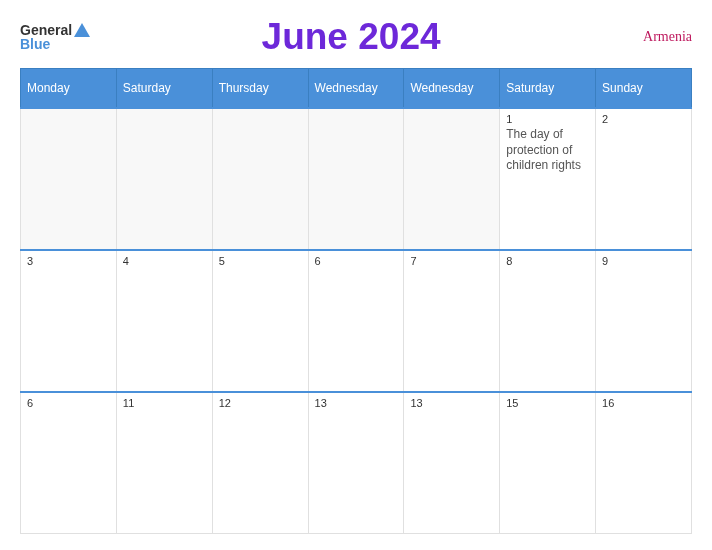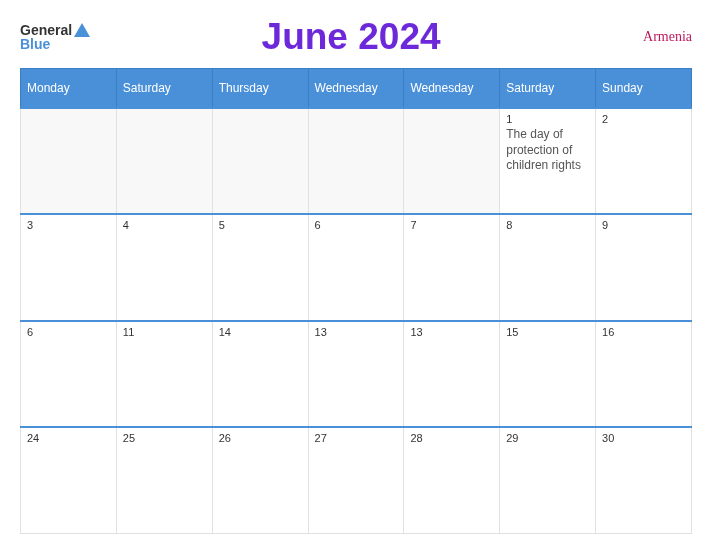--- a/index.html
+++ b/index.html
@@ -181,53 +181,30 @@
           </td>
         </tr>
         <tr>
           <td>
             <span class="day-num">6</span>
           </td>
           <td>
             <span class="day-num">11</span>
           </td>
           <td>
-            <span class="day-num">14</span>
+            <span class="day-num">12</span>
           </td>
           <td>
             <span class="day-num">13</span>
           </td>
           <td>
             <span class="day-num">13</span>
           </td>
           <td>
             <span class="day-num">15</span>
           </td>
           <td>
             <span class="day-num">16</span>
-          </td>
-        </tr>
-        <tr>
-          <td>
-            <span class="day-num">24</span>
-          </td>
-          <td>
-            <span class="day-num">25</span>
-          </td>
-          <td>
-            <span class="day-num">26</span>
-          </td>
-          <td>
-            <span class="day-num">27</span>
-          </td>
-          <td>
-            <span class="day-num">28</span>
-          </td>
-          <td>
-            <span class="day-num">29</span>
-          </td>
-          <td>
-            <span class="day-num">30</span>
           </td>
         </tr>
       </tbody>
   </table>
 </div>
 
 </body></html>

